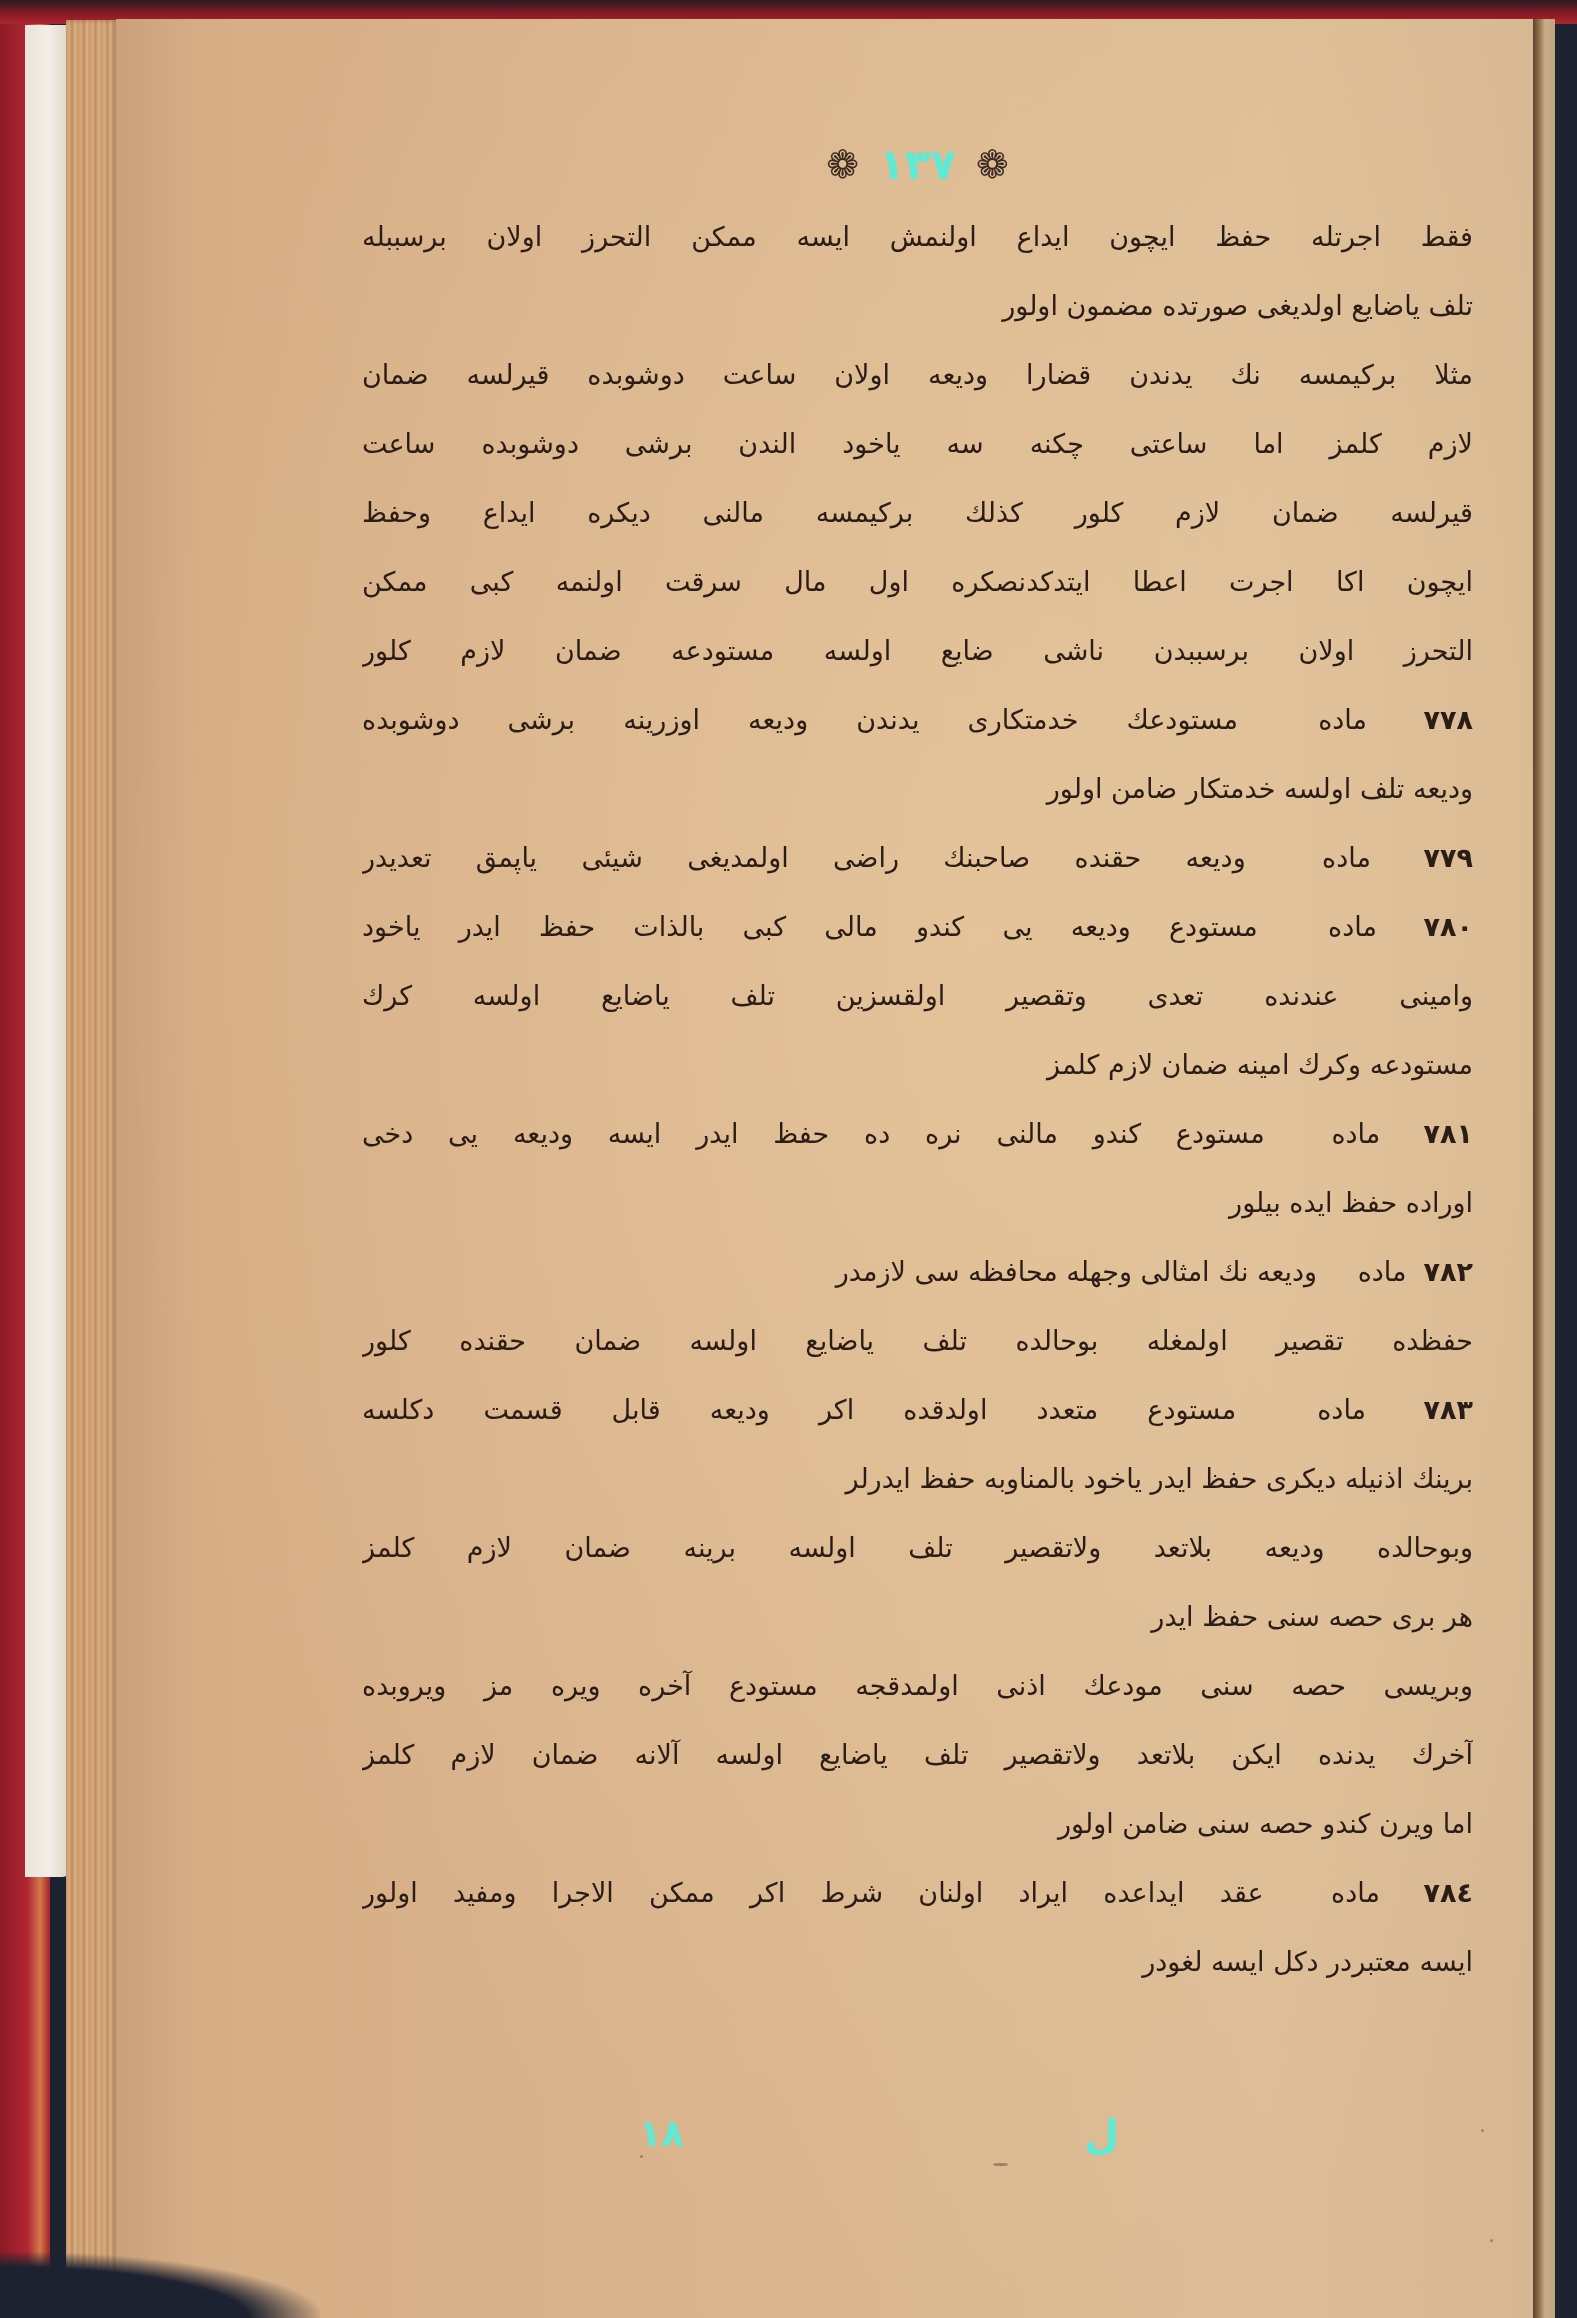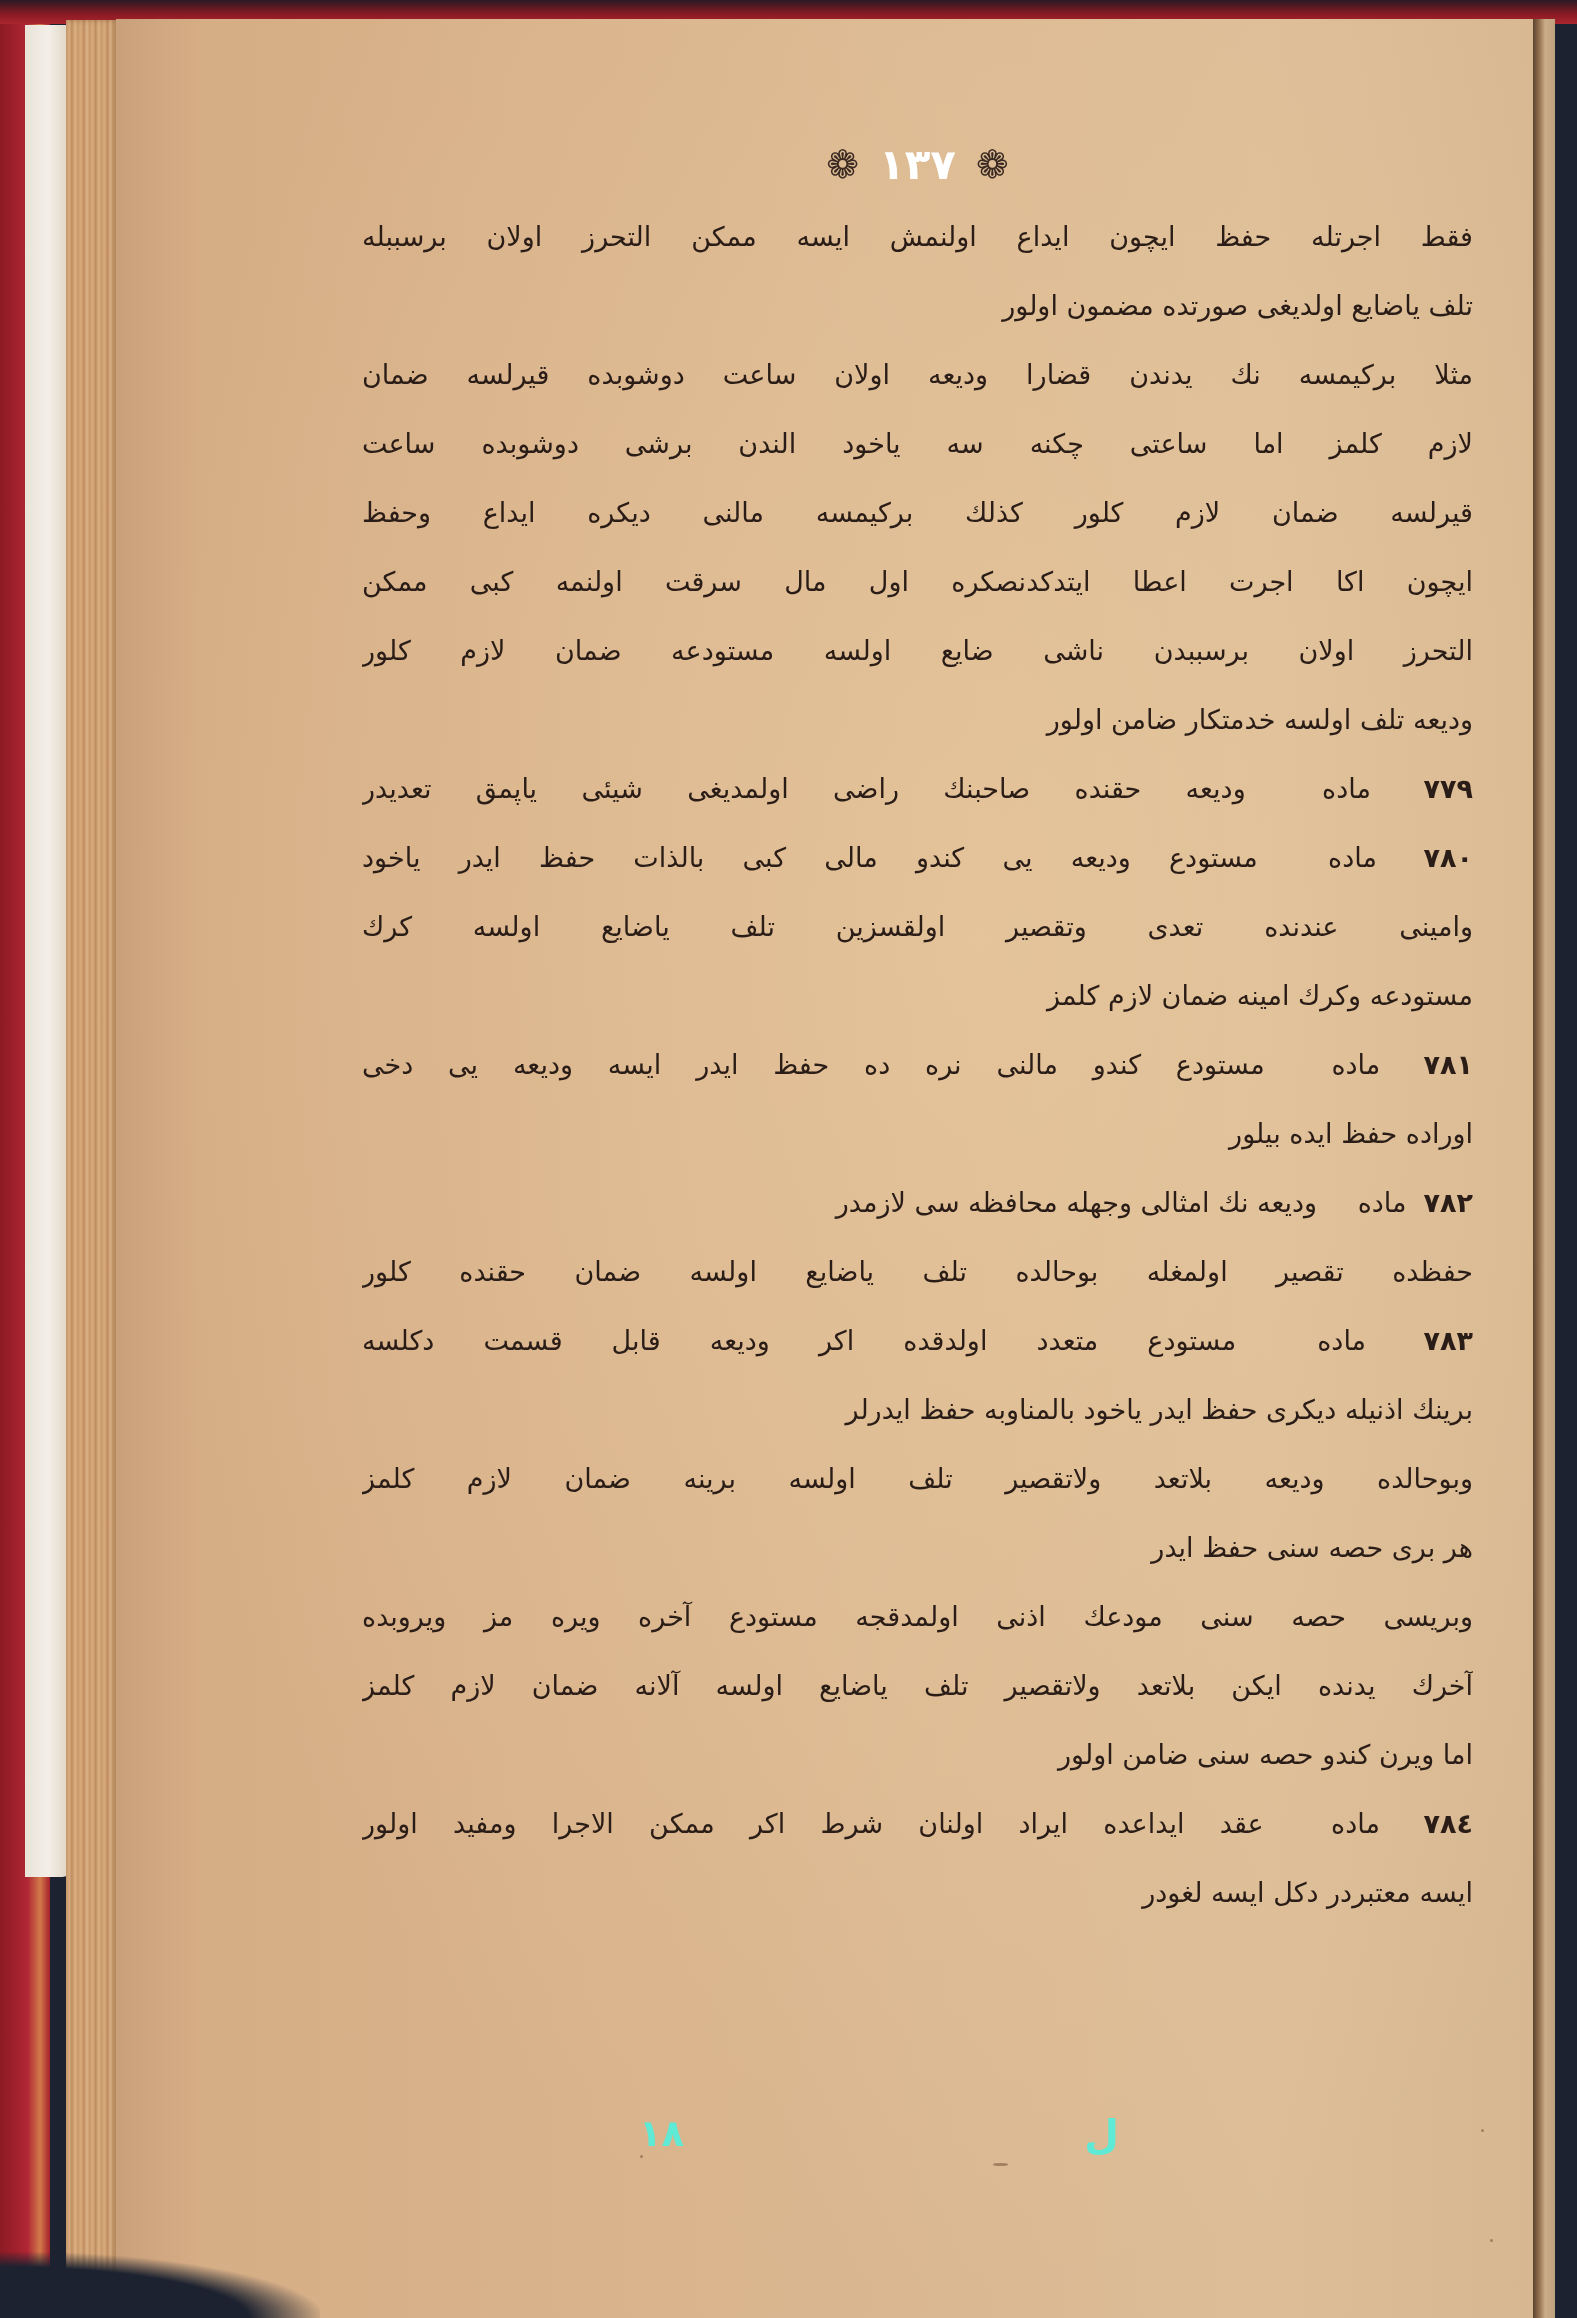--- a/index.html
+++ b/index.html
@@ -87,21 +87,21 @@
       direction: ltr;
     }
     .ornament {
       font-size: 39px;
       color: #3a2a22;
       line-height: 1;
     }
     .page-number {
       font-size: 42px;
       font-weight: bold;
-      color: #ffffff;
+      color: #5eead4;
     }
     .line {
       font-size: 27px;
       line-height: 69px;
       height: 69px;
       white-space: nowrap;
       overflow: hidden;
       text-align: justify;
       text-align-last: justify;
     }
@@ -164,20 +164,25 @@
     </div>
 
     <div class="line"><span>فقط اجرتله حفظ ایچون ایداع اولنمش ایسه ممکن التحرز اولان برسببله</span></div>
     <div class="line short"><span>تلف یاضایع اولدیغی صورتده مضمون اولور</span></div>
     <div class="line"><span>مثلا برکیمسه نك یدندن قضارا ودیعه اولان ساعت دوشوبده قیرلسه ضمان</span></div>
     <div class="line"><span>لازم کلمز اما ساعتی چکنه سه یاخود الندن برشی دوشوبده ساعت</span></div>
     <div class="line"><span>قیرلسه ضمان لازم کلور      کذلك برکیمسه مالنی دیکره ایداع وحفظ</span></div>
     <div class="line"><span>ایچون اکا اجرت اعطا ایتدکدنصکره اول مال سرقت اولنمه کبی ممکن</span></div>
     <div class="line"><span>التحرز اولان برسببدن ناشی ضایع اولسه مستودعه ضمان لازم کلور</span></div>
 
+    <div class="line">
+      <span class="article-no">٧٧٨</span>
+      <span class="article-word">ماده</span>
+      <span>مستودعك خدمتکاری یدندن ودیعه اوزرینه برشی دوشوبده</span>
+    </div>
     <div class="line short"><span>ودیعه تلف اولسه خدمتکار ضامن اولور</span></div>
 
     <div class="line">
       <span class="article-no">٧٧٩</span>
       <span class="article-word">ماده</span>
       <span>ودیعه حقنده صاحبنك راضی اولمدیغی شیئی یاپمق تعدیدر</span>
     </div>
     <div class="line">
       <span class="article-no">٧٨٠</span>
       <span class="article-word">ماده</span>

